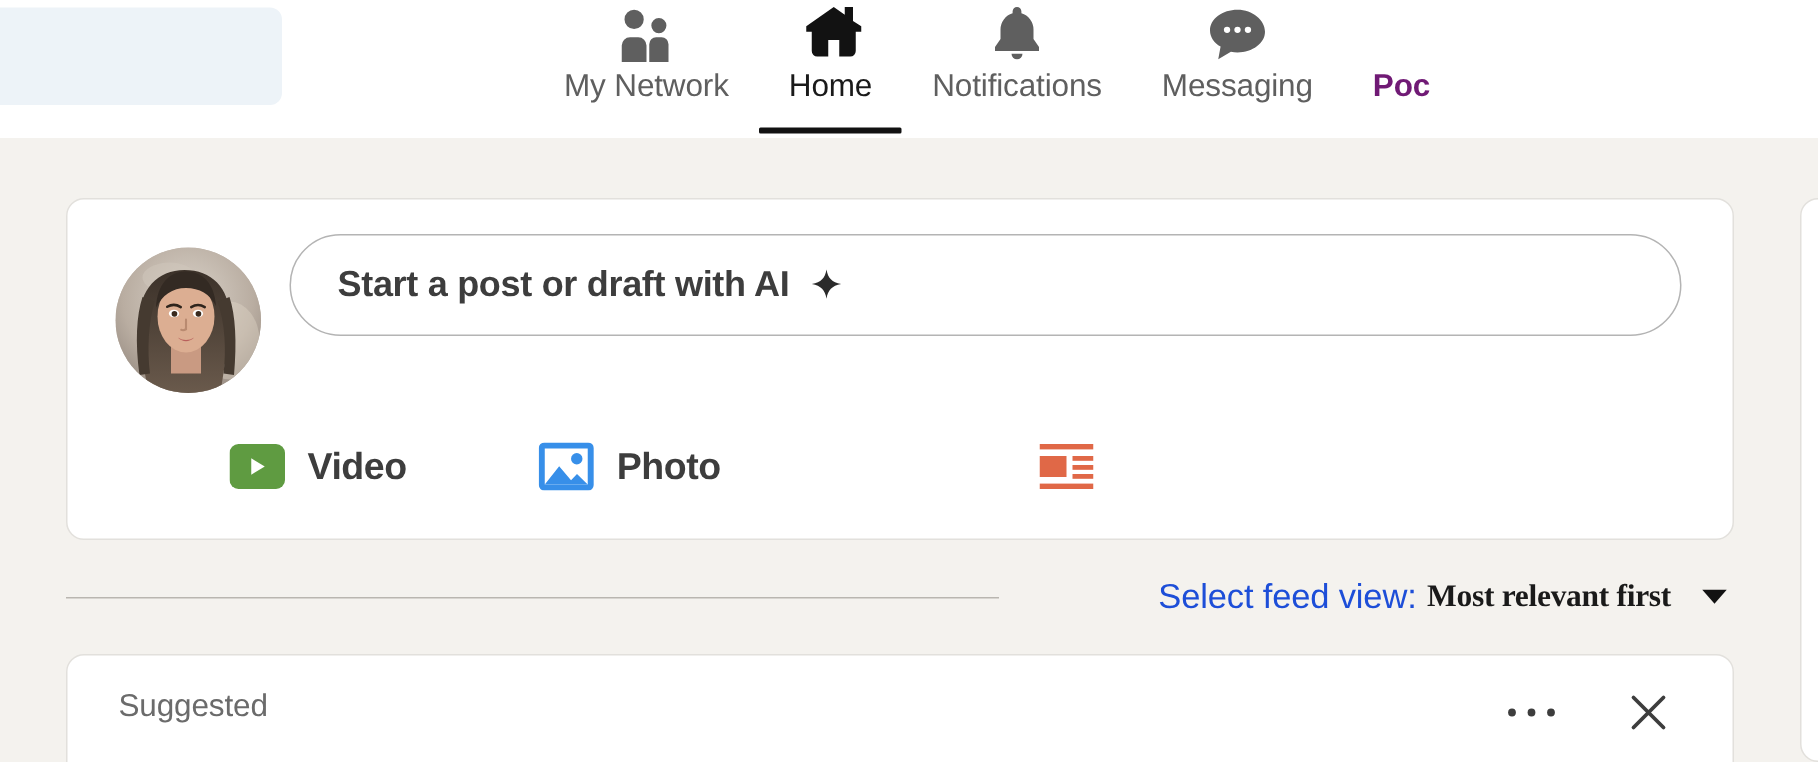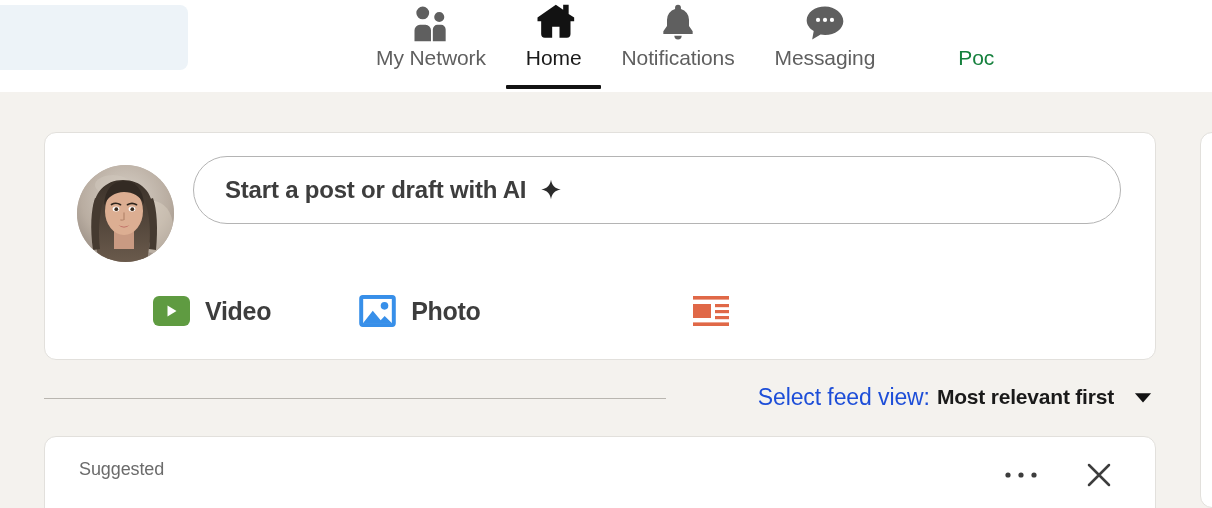--- a/index.html
+++ b/index.html
@@ -193,20 +193,21 @@
     letter-spacing: -0.1px;
     white-space: nowrap;
   }
   .sort-value {
     font-size: 21px;
     font-weight: bold;
     color: #1a1a1a;
     margin-left: 7px;
     letter-spacing: -0.2px;
     white-space: nowrap;
+    font-family: Liberation Serif, serif;
   }
   .chevron-down {
     margin-left: 16px;
     display: inline-flex;
     align-items: center;
   }
 
   
   .post-card {
     position: relative;
@@ -217,21 +218,21 @@
   }
   .post-header {
     position: relative;
     height: 74px;
     display: flex;
     align-items: center;
   }
   .suggested-text {
     position: absolute;
     left: 34px; top: 22px;
-    font-size: 18px;
+    font-size: 21px;
     color: #6b6b6b;
     letter-spacing: -0.1px;
   }
   .post-menu {
     position: absolute;
     right: 112px; top: 21px;
     width: 44px; height: 34px;
     display: flex;
     align-items: center;
     justify-content: center;
@@ -306,21 +307,21 @@
           <circle cx="8.2" cy="10.3" r="1.15" fill="#ffffff"></circle>
           <circle cx="12" cy="10.3" r="1.15" fill="#ffffff"></circle>
           <circle cx="15.8" cy="10.3" r="1.15" fill="#ffffff"></circle>
         </svg>
       </span>
       <span class="nav-label">Messaging</span>
     </div>
 
     <div class="nav-item">
       <span class="nav-icon"></span>
-      <span class="nav-label" style="color:#15803d;font-weight:normal;margin-left:43px;">Poc</span>
+      <span class="nav-label" style="color:#701a75;font-weight:bold;">Poc</span>
     </div>
 
   </div>
 </div>
 
 <div class="feed-col">
 
   <div class="card composer">
 
     <div class="avatar">

